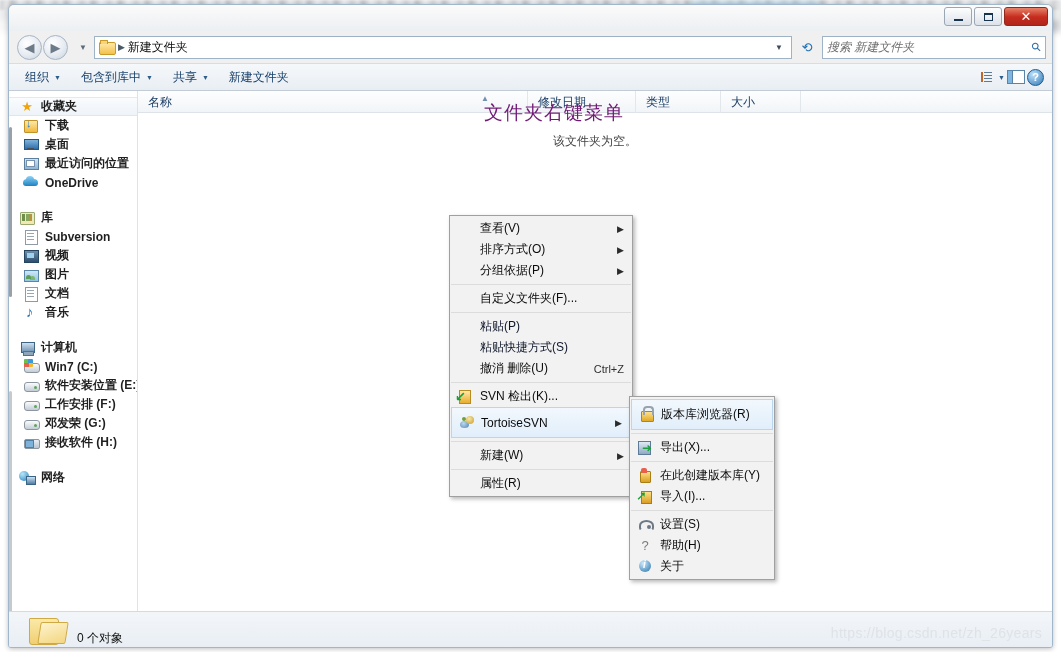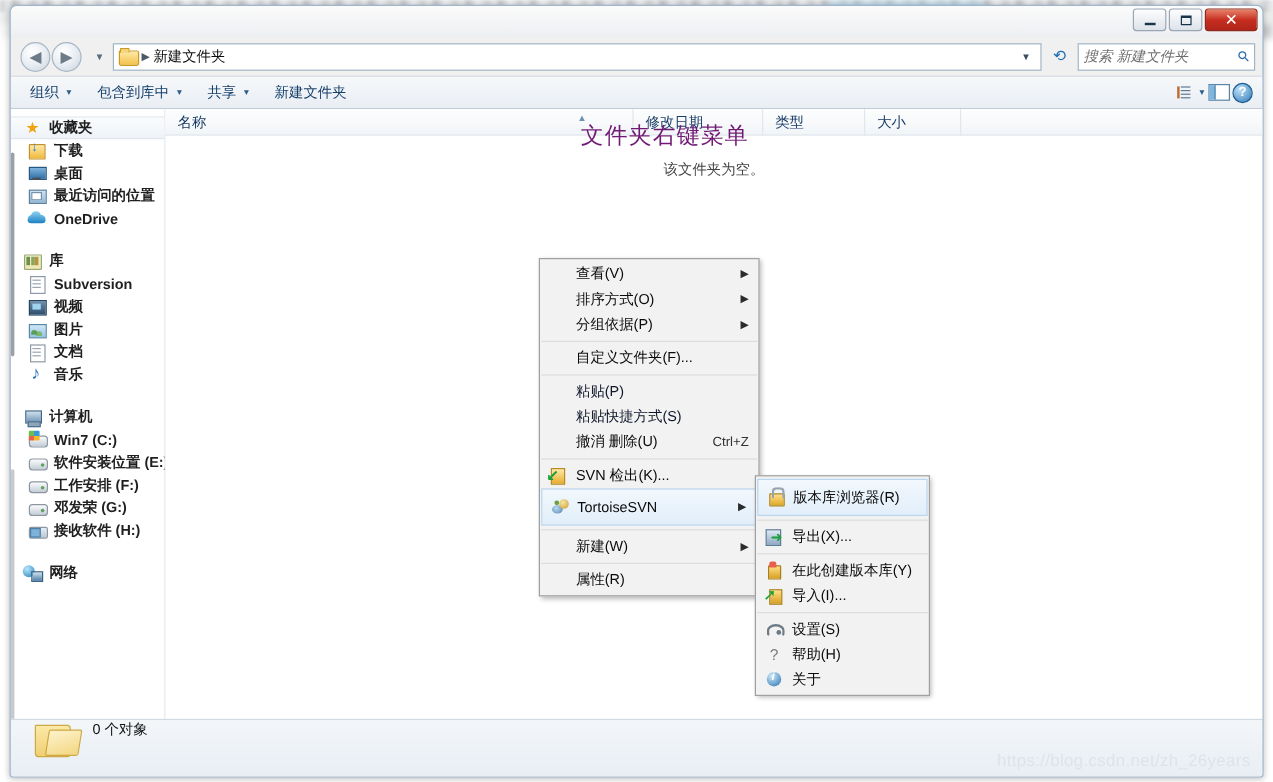--- a/index.html
+++ b/index.html
@@ -107,21 +107,21 @@
     background:#f6d478; border:1px solid #c99a27; border-bottom:0; border-radius:1px 1px 0 0;
   }
   .crumb-sep { color:#4a5a68; font-size:9px; }
   .crumb-text { color:#0d0d0d; font-size:12px; }
   .addr-caret { margin-left:auto; color:#3d4c5a; font-size:8px; padding:0 6px; }
   .refresh-btn {
     width: 22px; height: 23px; display:flex; align-items:center; justify-content:center;
     color:#1c6fb5; font-size:13px; flex:none;
   }
   .search-box {
-    width: 148px; height: 23px; background:#fff; border:1px solid #9fb3c6;
+    width: 224px; height: 23px; background:#fff; border:1px solid #9fb3c6;
     display:flex; align-items:center; padding:0 4px; flex:none;
   }
   .search-ph { flex:1; color:#6f6f6f; font-style:italic; font-size:12px; }
   .search-ico { color:#2f6fa8; font-size:12px; transform: rotate(-45deg); }
 
   
   .cmdbar {
     height: 28px; display:flex; align-items:center; gap:0;
     background: linear-gradient(180deg,#f6f8fa,#e9eef4);
     border-top:1px solid #d6dde5; border-bottom:1px solid #c3ccd6;
@@ -297,21 +297,21 @@
     background:#6d7a86; border-radius:50%; }
   .help-qico { position:relative; color:#7b7b7b; font-size:13px; text-align:center; line-height:17px; }
   .about-ico { position:relative; }
   .about-ico::before { content:""; position:absolute; left:3px; top:2px; width:12px; height:12px;
     background:radial-gradient(circle at 35% 28%,#cfeafb,#2472ad); border-radius:50%; }
   .about-ico::after { content:"i"; position:absolute; left:7px; top:1px; color:#fff; font-size:10px;
     font-weight:bold; font-style:italic; }
 
   
   .statusbar {
-    height:48px; display:flex; align-items:flex-start; gap:10px; padding-left:18px;
+    height:36px; display:flex; align-items:flex-end; gap:10px; padding-left:18px;
     background:linear-gradient(180deg,#f3f6f9,#e8eef4);
     border-top:1px solid #d3dae1; position:relative;
   }
   .status-folder { width:40px; height:33px; position:relative; flex:none; }
   .status-folder::before { content:""; position:absolute; left:2px; top:4px; width:28px; height:25px;
     background:linear-gradient(180deg,#fbe9a8,#f0cf72); border:1px solid #cfa944; border-radius:1px 3px 3px 3px; }
   .status-folder::after { content:""; position:absolute; left:12px; top:8px; width:26px; height:20px;
     background:linear-gradient(160deg,#fdf3cd,#f3d680); border:1px solid #cfa944;
     transform: skewX(-9deg); border-radius:2px; }
   .status-text { color:#111; font-size:12px; }

